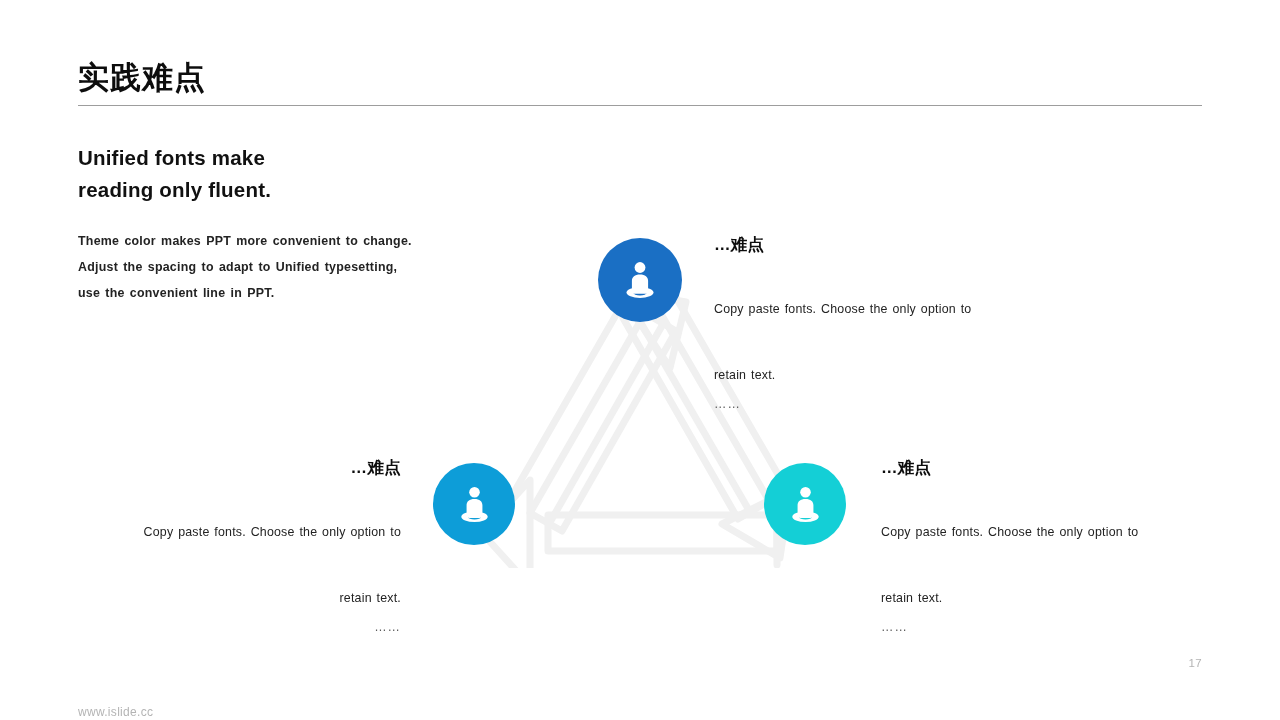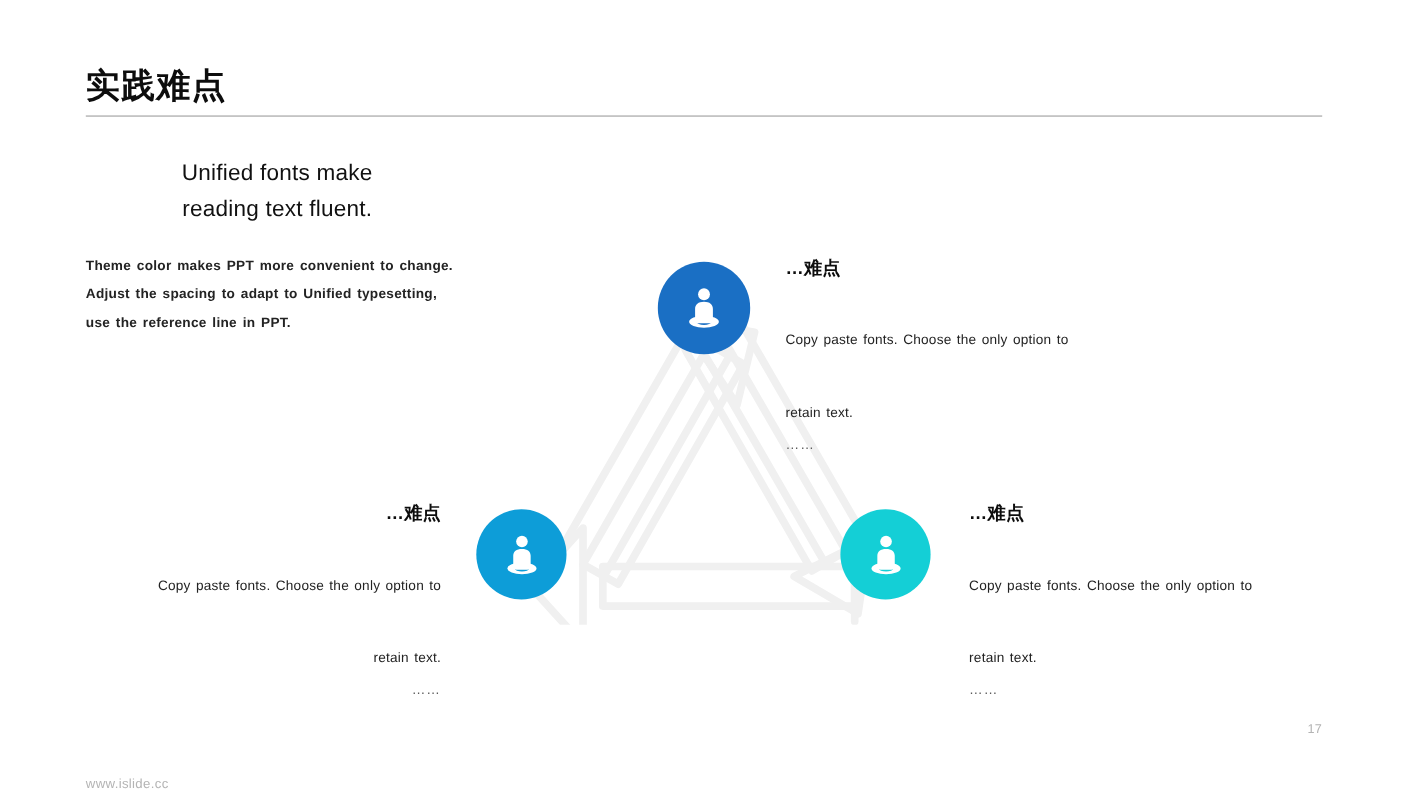--- a/index.html
+++ b/index.html
@@ -42,29 +42,28 @@
     left: 78px;
     top: 105px;
     width: 1124px;
     height: 1px;
     background: #9d9d9d;
   }
 
   
   .lede {
     position: absolute;
-    left: 62px;
+    left: 78px;
     top: 142px;
     width: 380px;
     font-size: 20.5px;
-    font-weight: normal;
+    font-weight: bold;
     line-height: 32px;
     color: #111111;
     letter-spacing: .2px;
-    text-align: center;
   }
   .lede .l2 { display: block; }
 
   .lede-body {
     position: absolute;
     left: 78px;
     top: 228px;
     width: 360px;
     font-size: 12.4px;
     line-height: 26px;
@@ -160,27 +159,27 @@
 </head>
 <body>
 
 <div class="slide">
 
   <div class="slide-title">实践难点</div>
   <div class="title-rule"></div>
 
   <div class="lede">
     <span class="l1">Unified fonts make</span>
-    <span class="l2">reading text fluent.</span>
+    <span class="l2">reading only fluent.</span>
   </div>
 
   <div class="lede-body">
     <span>Theme color makes PPT more convenient to change.</span>
     <span>Adjust the spacing to adapt to Unified typesetting,</span>
-    <span>use the reference line in PPT.</span>
+    <span>use the convenient line in PPT.</span>
   </div>
 
   <div class="watermark">
     <svg width="400" height="310" viewBox="0 0 400 310" fill="none" xmlns="http://www.w3.org/2000/svg" aria-hidden="true">
       <g stroke="#f0f0f0" stroke-width="7" stroke-linejoin="round" stroke-linecap="round" fill="none">
 
         <path d="M60 255 L175 55 L206 73 L92 273 Z"></path>
         <path d="M148 32 L216 44 L200 110 Z"></path>
         <path d="M39 243 L154 43"></path>
         <path d="M79 266 L193 66"></path>

